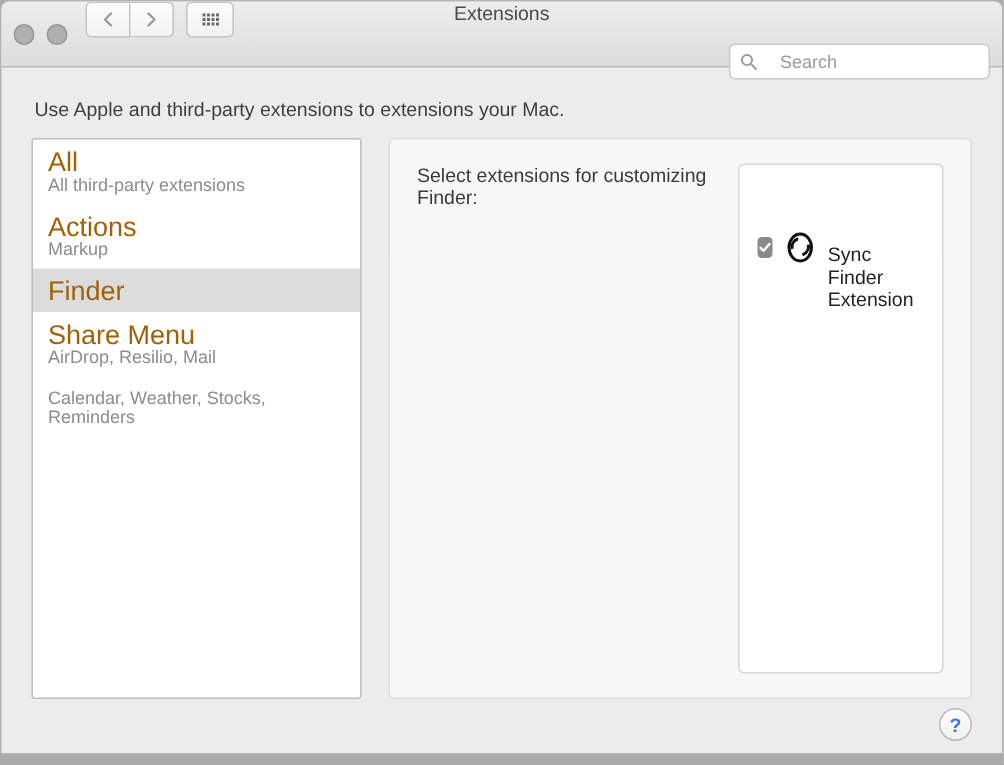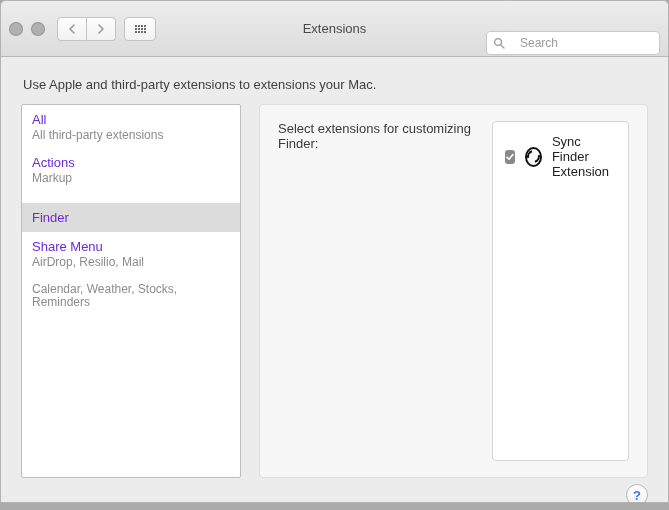--- a/index.html
+++ b/index.html
@@ -17,25 +17,24 @@
     width: 669px;
     height: 503px;
     background: #ececec;
     border: 1px solid #b3b3b3;
     border-radius: 6px 6px 0 0;
     box-sizing: border-box;
     position: relative;
     overflow: hidden;
   }
   .titlebar {
-    height: 56px;
+    height: 44px;
     background: linear-gradient(#ededed, #dcdcdc);
     border-bottom: 1px solid #b8b8b8;
     display: flex;
-    align-items: center;
     padding: 0 8px;
     box-sizing: border-box;
     position: relative;
   }
   .traffic {
     display: flex;
     gap: 8px;
     align-items: center;
     margin-right: 12px;
   }
@@ -110,23 +109,23 @@
     background:#fff;
     border:1px solid #bdbdbd;
     border-radius:2px;
     overflow:auto;
   }
   .sideitem {
     padding: 7px 10px 6px 10px;
     border-bottom: none;
     cursor: default;
   }
-  .sideitem .t { font-size:13px; color:#6d28d9; line-height:16px;}
+  .sideitem .t { font-size:18px; color:#a16207; line-height:16px;}
   .sideitem .s { font-size:12px; color:#8c8c8c; line-height:13px; margin-top:1px;}
-  .sideitem.selected { background:#dcdcdc;margin-top:12px; }
+  .sideitem.selected { background:#dcdcdc; }
 
   .main {
     flex:1;
     background:#f7f7f7;
     border:1px solid #ddd;
     border-radius:4px;
     padding: 16px 18px;
     box-sizing:border-box;
     display:flex; flex-direction:row;
   }
@@ -146,21 +145,21 @@
   .appicon{
     width:20px;height:20px;border-radius:50%;
     border:2px solid #111; box-sizing:border-box;
     display:flex;align-items:center;justify-content:center;
   }
   .appicon .inner{
     width:9px;height:9px;border:2px solid #111;border-radius:50%;
     border-top-color:transparent; border-bottom-color:transparent;
     transform:rotate(30deg);
   }
-  .extname{font-size:13px;color:#222;}
+  .extname{font-size:13px;color:#222;margin-top:40px;}
 
   .footer{
     display:flex; justify-content:flex-end; padding-top:6px;
   }
   .helpbtn{
     width:20px;height:20px;border-radius:50%;
     border:1px solid #b9b9b9; background:linear-gradient(#fff,#f0f0f0);
     color:#3478f6; font-size:13px; display:flex;align-items:center;justify-content:center;
     font-weight:600;
   }

